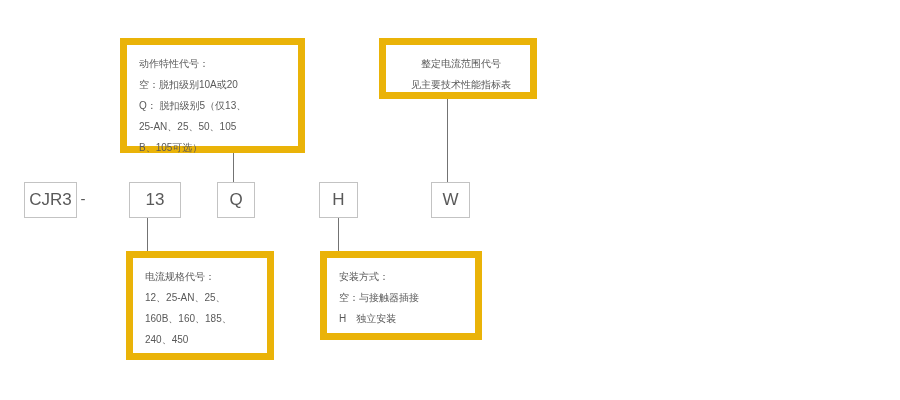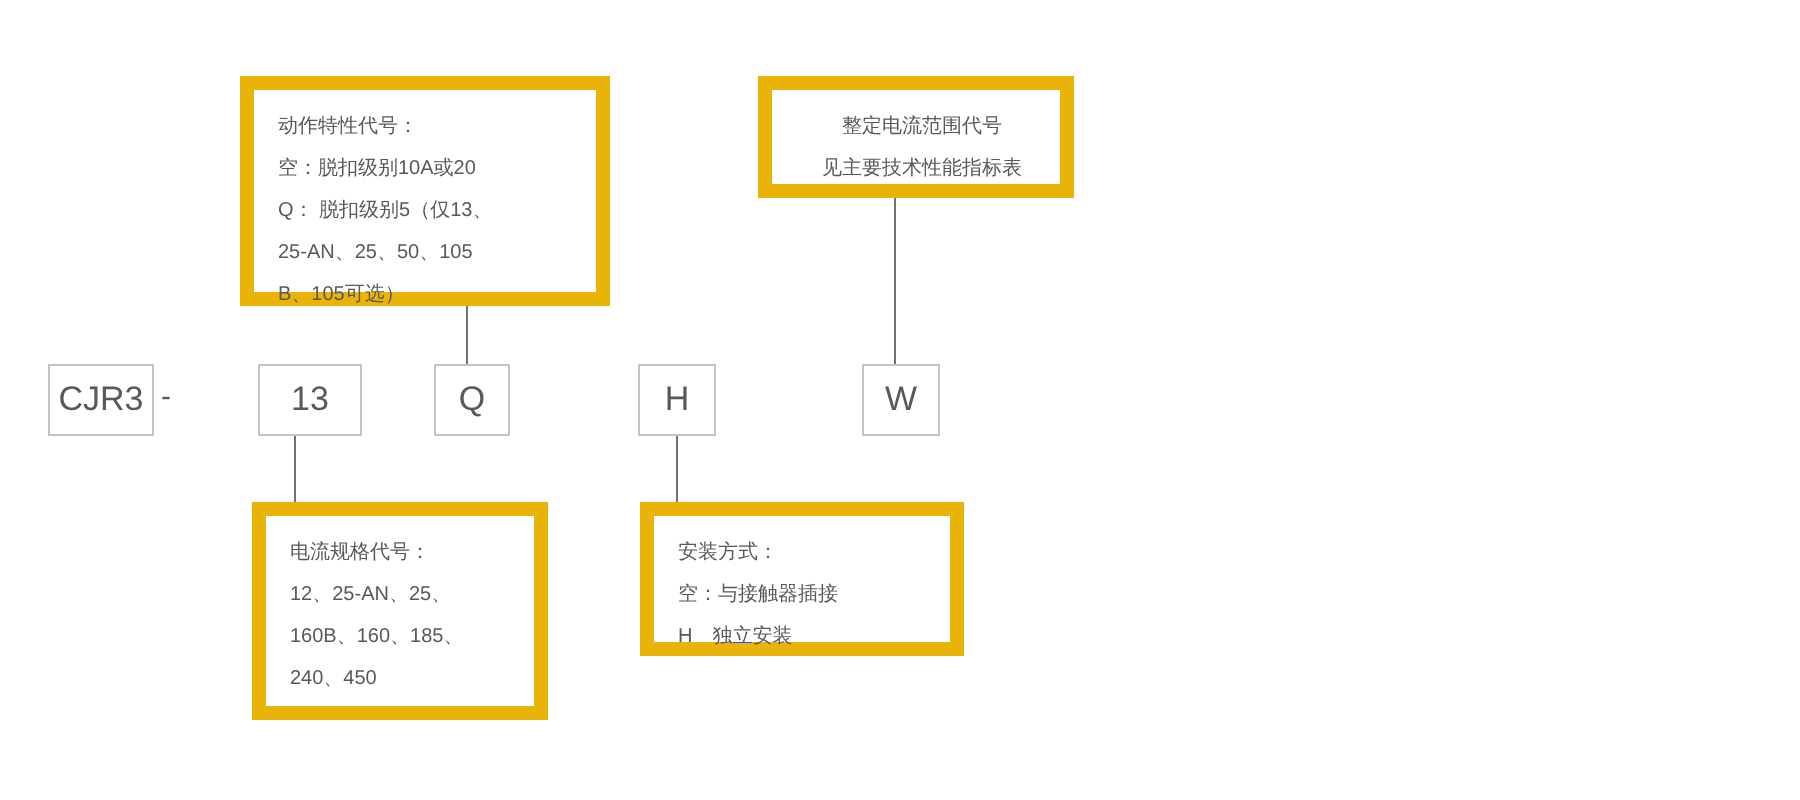--- a/index.html
+++ b/index.html
@@ -22,21 +22,21 @@
     border: 7px solid #eab308;
     background: #ffffff;
     font-size: 10px;
     line-height: 21px;
     padding: 8px 6px 0 12px;
     white-space: nowrap;
   }
   #callout-action   { left: 120px; top: 38px;  width: 185px; height: 115px; }
   #callout-setting  { left: 379px; top: 38px;  width: 158px; height: 61px; text-align: center;  }
   #callout-current  { left: 82px;  top: 251px; width: 148px; height: 109px; margin-left: 44px; }
-  #callout-mounting { left: 320px; top: 251px; width: 162px; height: 77px;  }
+  #callout-mounting { left: 320px; top: 251px; width: 162px; height: 89px;  }
 
   .code-box {
     position: absolute;
     box-sizing: border-box;
     border: 1px solid #c3c3c3;
     background: #ffffff;
     top: 182px;
     height: 36px;
     line-height: 34px;
     text-align: center;

